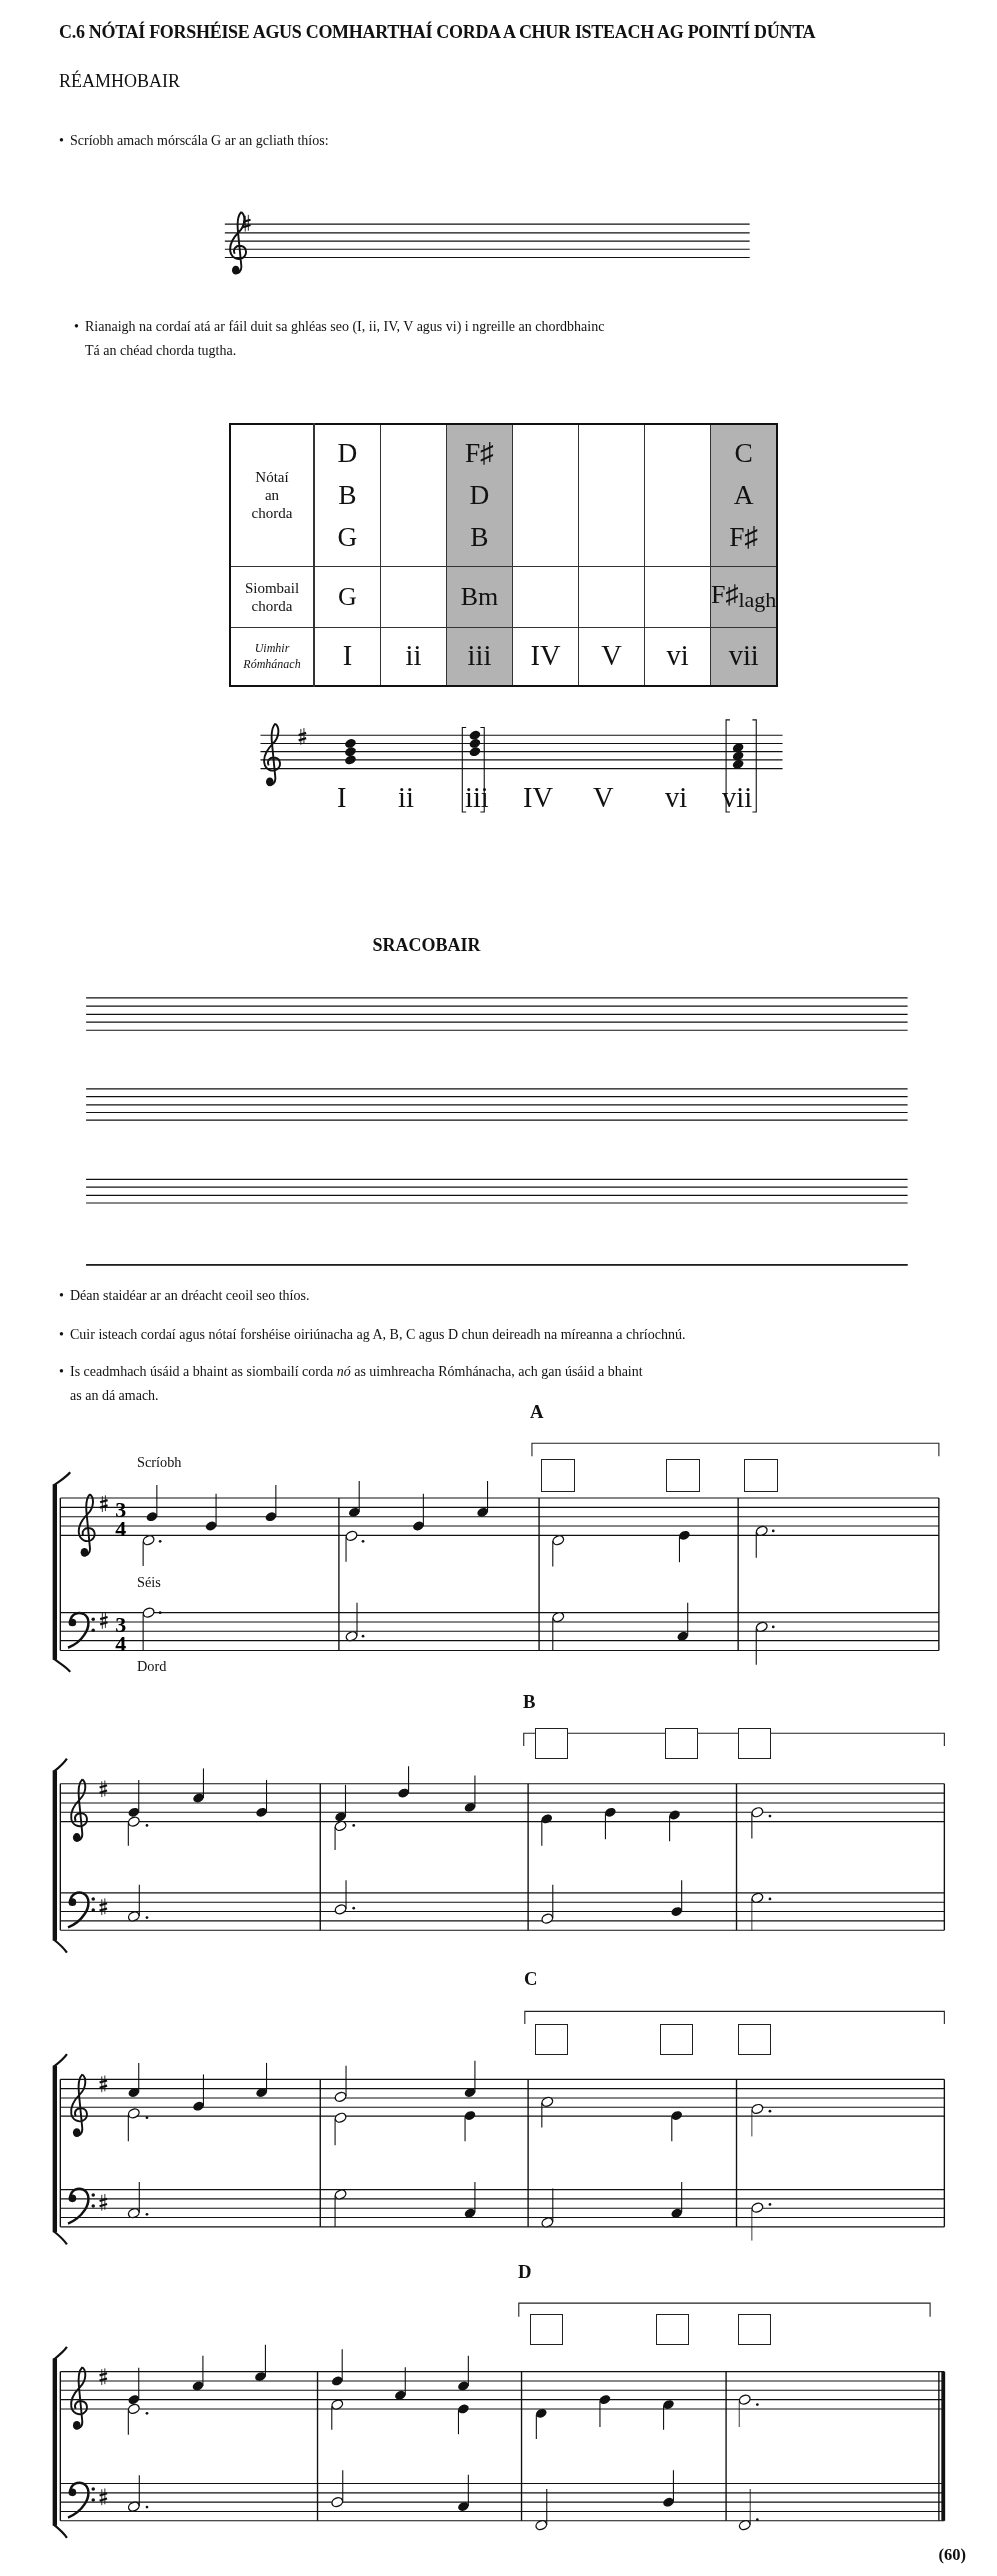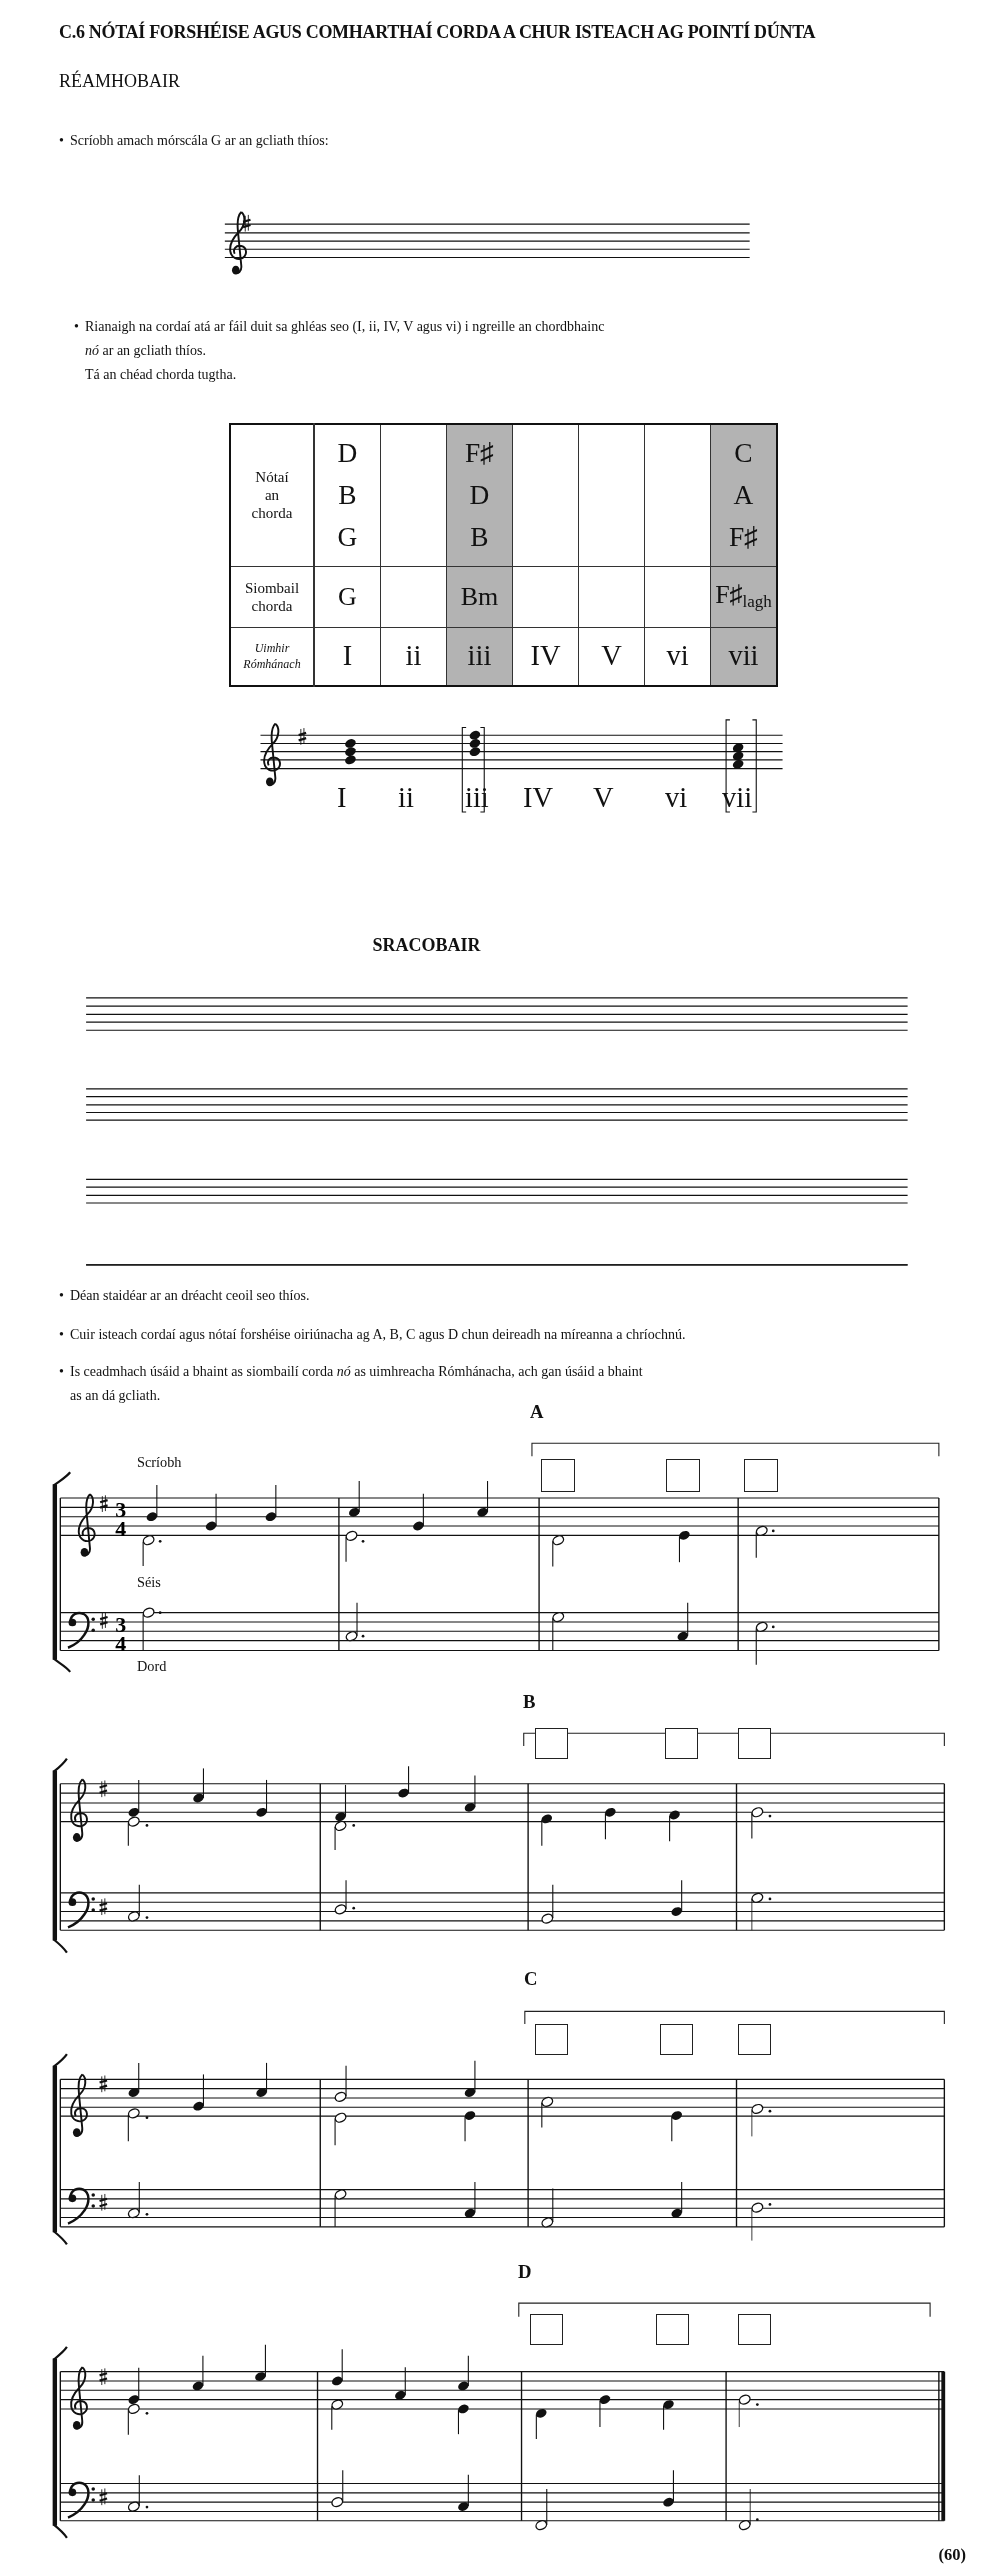--- a/index.html
+++ b/index.html
@@ -14,21 +14,21 @@
   .sheet{position:absolute;left:0;top:0;}
   table.chords{position:absolute;left:229px;top:423px;border-collapse:collapse;border:2.2px solid #111;}
   table.chords td{border:0.8px solid #333;text-align:center;vertical-align:middle;font-family:"Liberation Serif",serif;padding:0;}
   table.chords td.hdr{width:82px;font-size:15px;line-height:18px;border-right:2.7px double #333;}
   table.chords td.hdr.small{font-size:12px;line-height:16.5px;font-style:italic;}
   table.chords td.col{width:65px;}
   table.chords td.shade{background:#b3b3b3;}
   .notes-cell{font-size:27.4px;line-height:42px;}
   .sym-cell{font-size:26px;}
   .rn-cell{font-size:28.5px;}
-  sub.lagh{font-size:17px;vertical-align:-4.4px;}
+  sub.lagh{font-size:22px;vertical-align:-4.4px;}
   .section-label{font-size:18.7px;font-weight:bold;}
   .answer-box{position:absolute;width:32px;height:31px;border:1.1px solid #222;background:#fff;cursor:text;}
   .part-label{font-size:14.3px;}
   .footer-score{right:31px;top:2545px;font-size:16.5px;font-weight:bold;}
 </style>
 </head>
 <body>
 
 <div class="abs title">C.6 NÓTAÍ FORSHÉISE AGUS COMHARTHAÍ CORDA A CHUR ISTEACH AG POINTÍ DÚNTA</div>
 <div class="abs subhead">RÉAMHOBAIR</div>
@@ -483,21 +483,20 @@
 <div class="answer-box" style="left:530px;top:2314px;width:31px;height:28.5px;"></div>
 <div class="answer-box" style="left:656px;top:2314px;width:31px;height:28.5px;"></div>
 <div class="answer-box" style="left:738px;top:2314px;width:31px;height:28.5px;"></div>
 
 <div class="abs part-label" style="left:137px;top:1454px;">Scríobh</div>
 <div class="abs part-label" style="left:137px;top:1558px;margin-top:16px;">Séis</div>
 <div class="abs part-label" style="left:137px;top:1658px;">Dord</div>
 
 <div class="abs bullet" style="left:74px;top:315px;">
   <div><span class="dot">•</span><span>Rianaigh na cordaí atá ar fáil duit sa ghléas seo (I, ii, IV, V agus vi) i ngreille an chordbhainc</span></div>
-  <div class="indent"><i>nó</i><span> ar an gcliath thíos.</span></div>
   <div class="indent"><span>Tá an chéad chorda tugtha.</span></div>
 </div>
 
 <table class="chords">
   <tbody>
       <tr style="height:142px;">
     <td class="hdr">
       <div>Nótaí</div>
           <div>an</div>
           <div>chorda</div>
@@ -578,17 +577,17 @@
 <div class="abs center-head" style="top:935px;">SRACOBAIR</div>
 
 <div class="abs bullet" style="left:59px;top:1284px;">
   <span class="dot">•</span><span>Déan staidéar ar an dréacht ceoil seo thíos.</span>
 </div>
 <div class="abs bullet" style="left:59px;top:1323px;">
   <span class="dot">•</span><span>Cuir isteach cordaí agus nótaí forshéise oiriúnacha ag A, B, C agus D chun deireadh na míreanna a chríochnú.</span>
 </div>
 <div class="abs bullet" style="left:59px;top:1360px;">
   <div><span class="dot">•</span><span>Is ceadmhach úsáid a bhaint as siombailí corda </span><i>nó</i><span> as uimhreacha Rómhánacha, ach gan úsáid a bhaint</span></div>
-  <div class="indent"><span>as an dá gcliath.</span></div>
+  <div class="indent"><span>as an dá amach.</span></div>
 </div>
 
 <div class="abs footer-score">(60)</div>
 
 
 </body></html>

